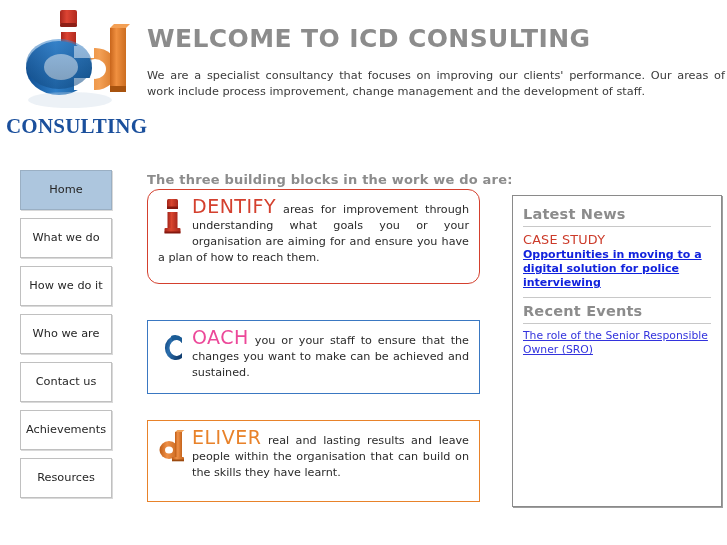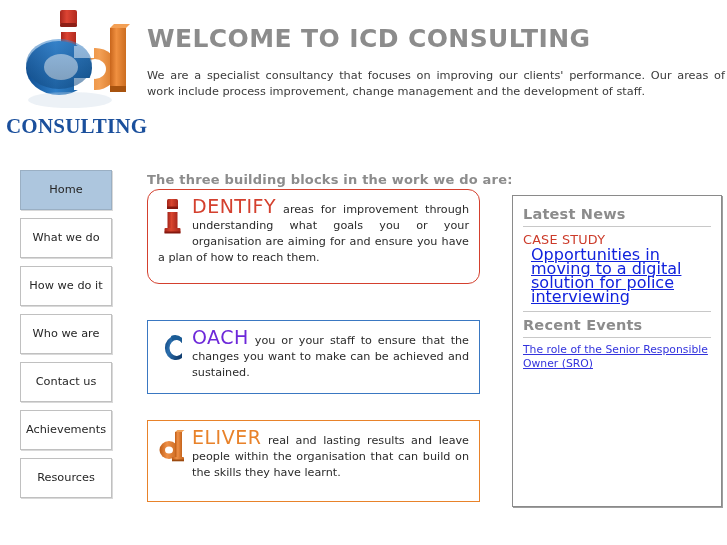--- a/index.html
+++ b/index.html
@@ -135,21 +135,21 @@
     position: relative;
     top: -1px;
   }
   .drop-glyph svg { display: block; }
   .word-lead {
     font-size: 19px;
     letter-spacing: 0.5px;
     vertical-align: baseline;
   }
   #lead-identify { color: #d4402e; }
-  #lead-coach    { color: #6d28d9; }
+  #lead-coach    { color: #ec4899; }
   #lead-deliver  { color: #e8822a; }
 
   
   #news-panel {
     position: absolute;
     left: 512px; top: 195px;
     width: 210px;
     height: 312px;
     box-sizing: border-box;
     border: 1px solid #8a8a8a;
@@ -172,28 +172,27 @@
     margin: 0 0 5px 0;
   }
   .case-study-label {
     font-size: 12.8px;
     color: #cc3b2a;
     margin: 0 0 1px 0;
     letter-spacing: 0.2px;
   }
   .panel-link-bold {
     display: block;
-    font-size: 16px;
-    font-weight: normal;
+    font-size: 11px;
+    font-weight: bold;
     line-height: 14px;
     color: #1122dd;
     text-decoration: underline;
     margin-bottom: 7px;
     cursor: pointer;
-    margin-left: 8px;
   }
   .panel-link {
     display: block;
     font-size: 10.8px;
     line-height: 14px;
     color: #3333dd;
     text-decoration: underline;
     cursor: pointer;
   }
 </style>

